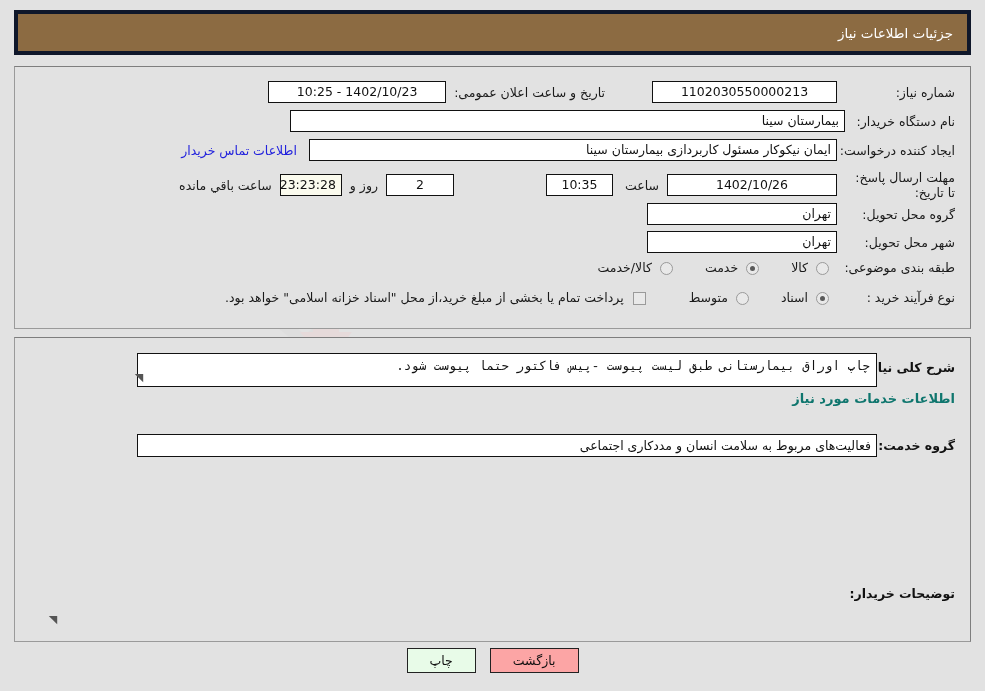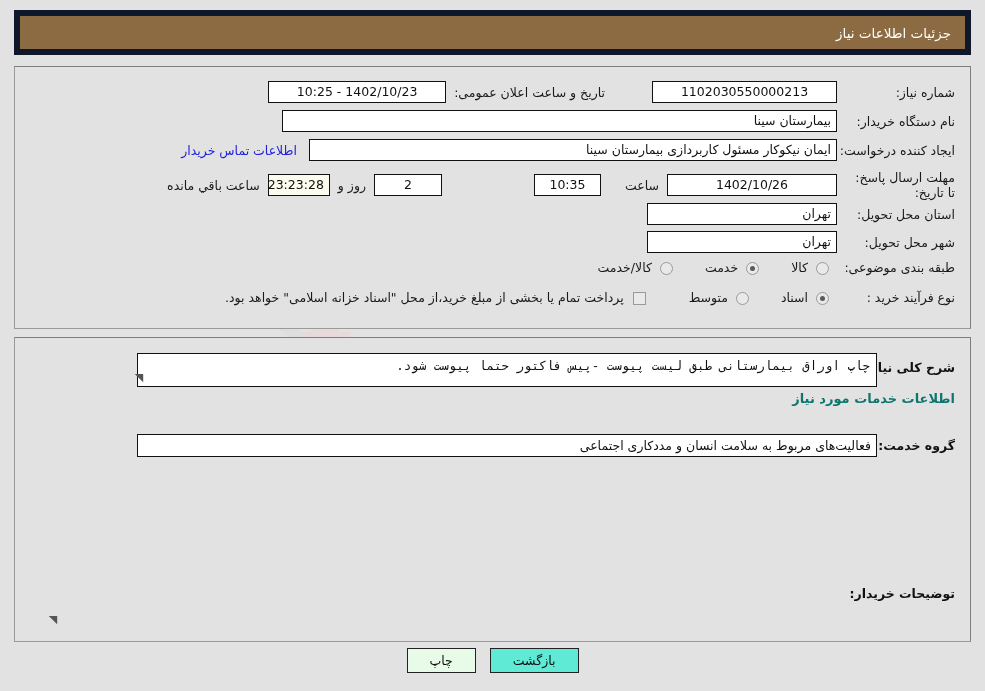--- a/index.html
+++ b/index.html
@@ -74,21 +74,21 @@
     width: 26px;
     height: 34px;
     background: #f0c8cb;
   }
   
   .header-bar {
     position: absolute;
     top: 10px; right: 14px; left: 14px;
     height: 45px;
     background: #8c6b42;
-    border: 6px solid #0f172a;
+    border: 4px solid #0f172a;
     box-sizing: border-box;
     display: flex;
     align-items: center;
     justify-content: flex-start;
     z-index: 3;
   }
   .header-title {
     color: #ffffff;
     font-size: 13.5px;
     padding-right: 14px;
@@ -238,21 +238,21 @@
   .btn {
     border: 1px solid #222;
     font-size: 12.5px;
     color: #111;
     padding: 3px 22px;
     cursor: pointer;
     font-family: "DejaVu Sans", "Liberation Sans", sans-serif;
     line-height: 17px;
   }
   .btn-print { background: #e8fbe8; }
-  .btn-back  { background: #5eead4; }
+  .btn-back  { background: #fca5a5; }
 </style>
 </head>
 <body>
 
 <div class="page">
 
   <div class="watermark">
     <div class="wm-text">
       <span>Ana</span><span class="red">Tender.net</span>
     </div>
@@ -271,42 +271,42 @@
     <span class="lbl" style="width:110px;">شماره نیاز:</span>
     <span class="fld" style="width:185px; margin-right:8px;">1102030550000213</span>
   </div>
   <div class="row" style="top:81px; right:380px; z-index:4;">
     <span class="lbl">تاریخ و ساعت اعلان عمومی:</span>
     <span class="fld" style="width:178px; margin-right:8px;">1402/10/23 - 10:25</span>
   </div>
 
   <div class="row" style="top:110px; right:30px; z-index:4;">
     <span class="lbl" style="width:110px;">نام دستگاه خریدار:</span>
-    <span class="fld right" style="width:555px; margin-right:8px;">بیمارستان سینا</span>
+    <span class="fld right" style="width:555px; ">بیمارستان سینا</span>
   </div>
 
   <div class="row" style="top:139px; right:30px; z-index:4;">
     <span class="lbl" style="width:110px;">ایجاد کننده درخواست:</span>
     <span class="fld right" style="width:528px; margin-right:8px;">ایمان نیکوکار مسئول کاربردازی  بیمارستان سینا</span>
     <span class="link" style="margin-right:12px;">اطلاعات تماس خریدار</span>
   </div>
 
   <div class="row" style="top:170px; right:30px; z-index:4;">
     <span class="lbl" style="width:110px; white-space:normal; line-height:15px;">مهلت ارسال پاسخ: تا تاریخ:</span>
     <span class="fld" style="width:170px; margin-right:8px;">1402/10/26</span>
     <span class="lbl" style="margin-right:8px;">ساعت</span>
-    <span class="fld" style="width:67px; margin-right:24px;">10:35</span>
+    <span class="fld" style="width:67px; margin-right:12px;">10:35</span>
     <span class="fld" style="width:68px; margin-right:92px;">2</span>
     <span class="lbl" style="margin-right:8px;">روز و</span>
     <span class="fld cream" style="width:62px; margin-right:8px;">23:23:28</span>
     <span class="lbl" style="margin-right:8px;">ساعت باقي مانده</span>
   </div>
 
   <div class="row" style="top:203px; right:30px; z-index:4;">
-    <span class="lbl" style="width:110px;">استان محل تحویل:</span>
+    <span class="lbl" style="width:110px;">گروه محل تحویل:</span>
     <span class="fld right" style="width:190px; margin-right:8px;">تهران</span>
   </div>
 
   <div class="row" style="top:231px; right:30px; z-index:4;">
     <span class="lbl" style="width:110px;">شهر محل تحویل:</span>
     <span class="fld right" style="width:190px; margin-right:8px;">تهران</span>
   </div>
 
   <div class="row" style="top:260px; right:30px; z-index:4;">
     <span class="lbl" style="width:110px;">طبقه بندی موضوعی:</span>

